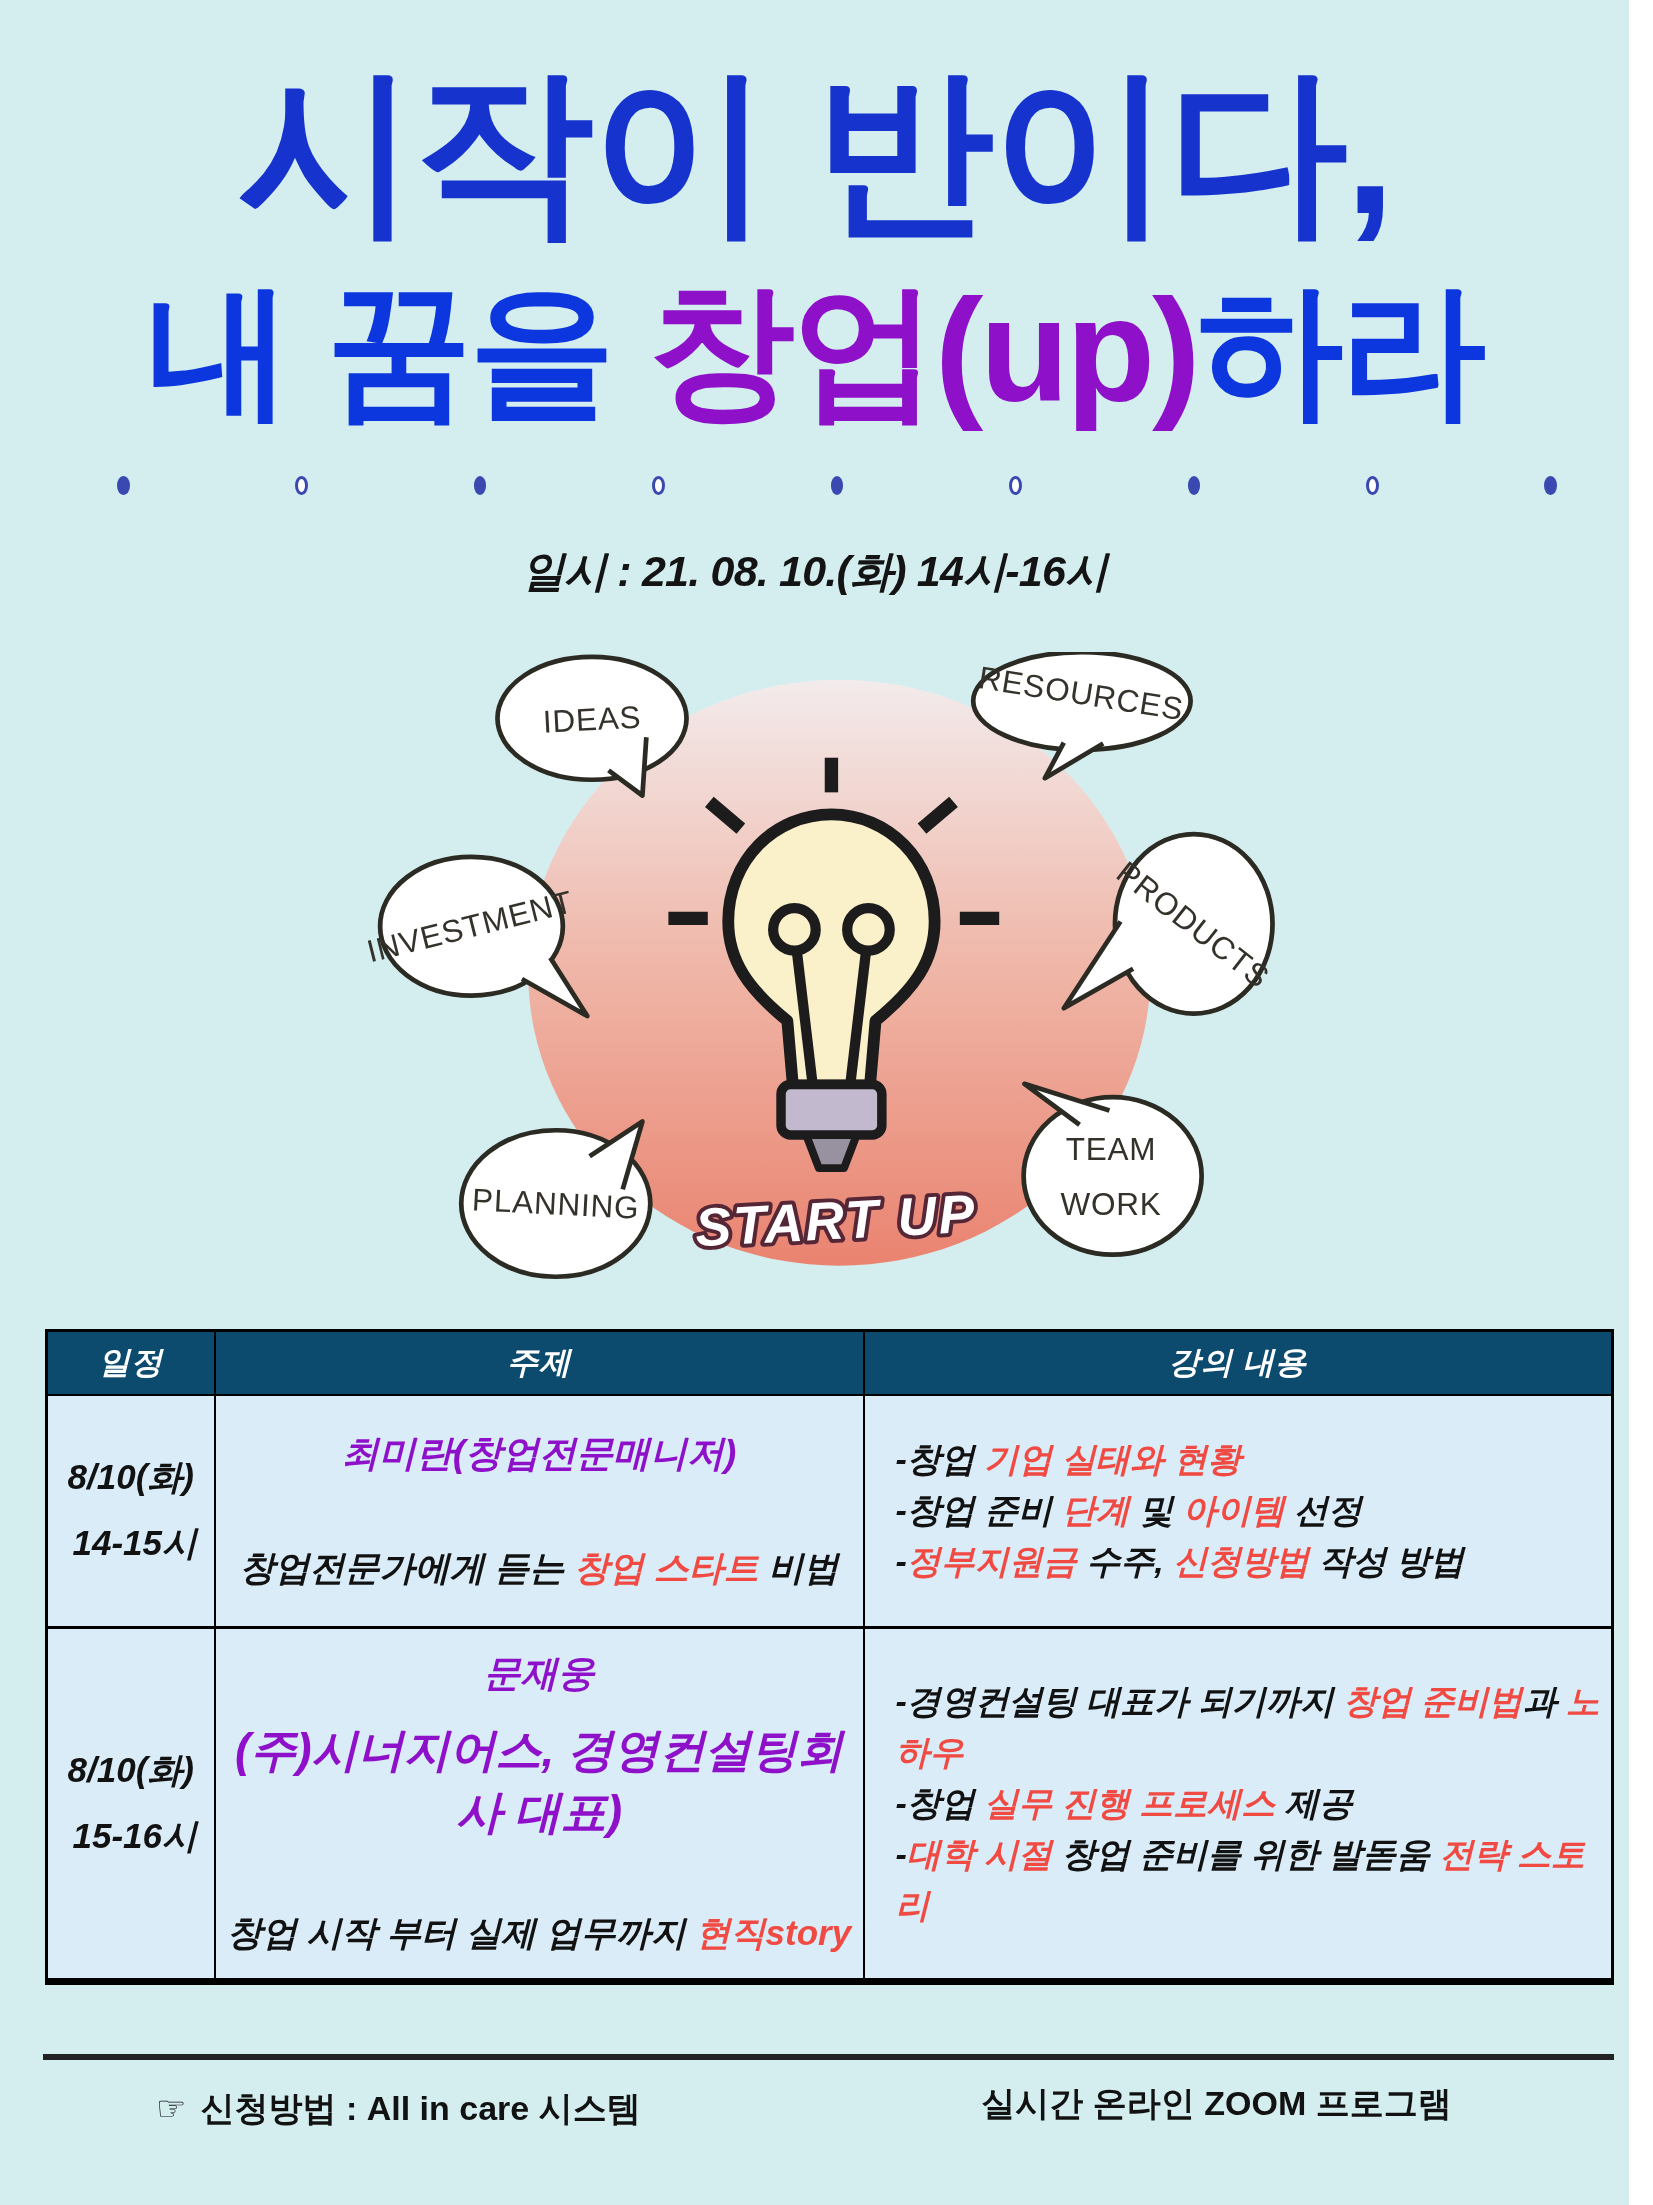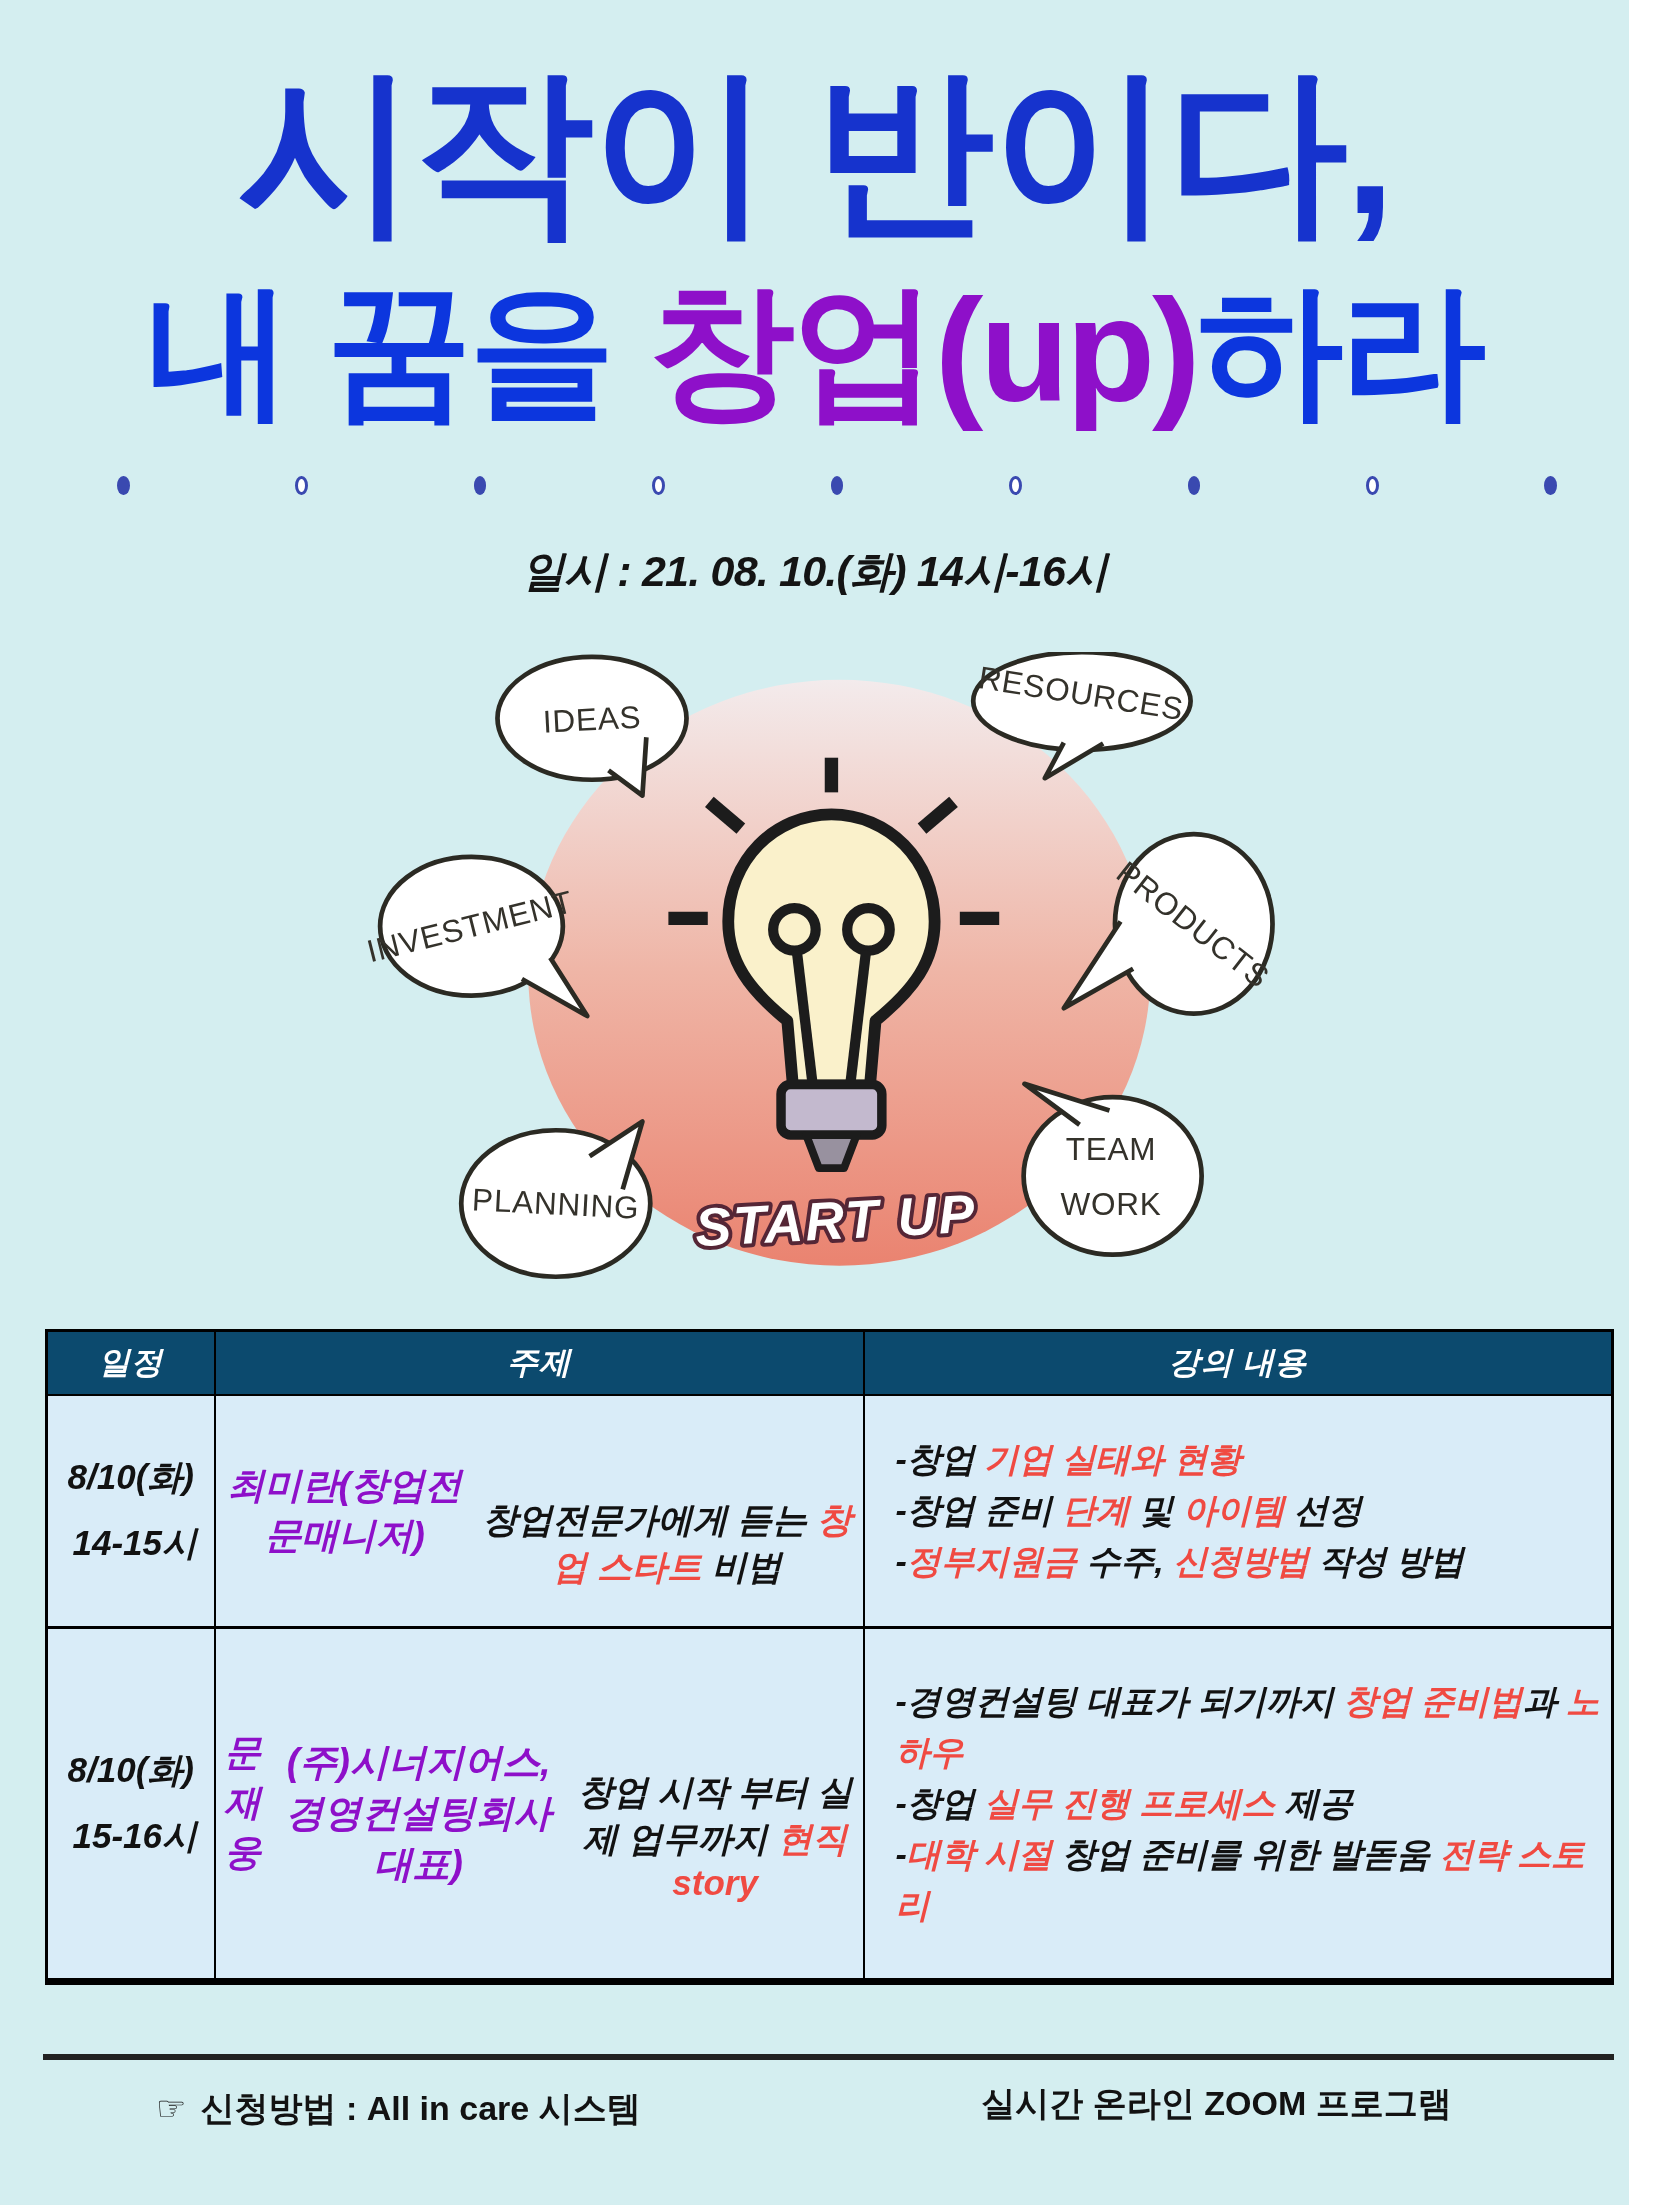--- a/index.html
+++ b/index.html
@@ -35,24 +35,24 @@
   table.schedule{border:3.2px solid #000;}
   table.schedule th{height:60px;background:#0c4a6e;color:#fff;font-size:31.5px;font-weight:800;
     text-align:center;font-style:italic;letter-spacing:0.8px;border-top:3.2px solid #000;}
   table.schedule td{background:#d9ecf8;vertical-align:middle;}
   tr.r1{height:232px;} tr.r2{height:354px;}
   tr.r1 td{border-bottom:3.9px solid #000;}
   tr.r2 td{border-bottom:7px solid #000;}
 
   .cell-sched{text-align:center;font-size:35px;font-weight:800;color:#121212;font-style:italic;}
   .cell-sched .l2{margin-top:19px;margin-left:8px;}
-  .cell-topic{display:flex;flex-direction:row;justify-content:center;align-items:center;
+  .cell-topic{display:flex;flex-direction:column;justify-content:center;align-items:center;
     height:100%;font-style:italic;text-align:center;}
   .topic-head{font-size:37px;font-weight:800;}
-  .topic-head2{font-size:38px;font-weight:800;margin-top:20.5px;}
+  .topic-head2{font-size:46px;font-weight:800;margin-top:20.5px;}
   .topic-sub{font-size:35px;font-weight:800;margin-top:66px;}
   .cell-content{padding-left:30px;padding-right:2px;text-align:left;
     font-size:34px;font-weight:800;line-height:1.5;font-style:italic;}
 
   .seg-k{color:#121212;}
   .seg-r{color:#f04a42;}
   .seg-p{color:#8e10c9;}
   .seg-blue{color:#0c36de;}
   .seg-purple{color:#8e10c9;}
 

